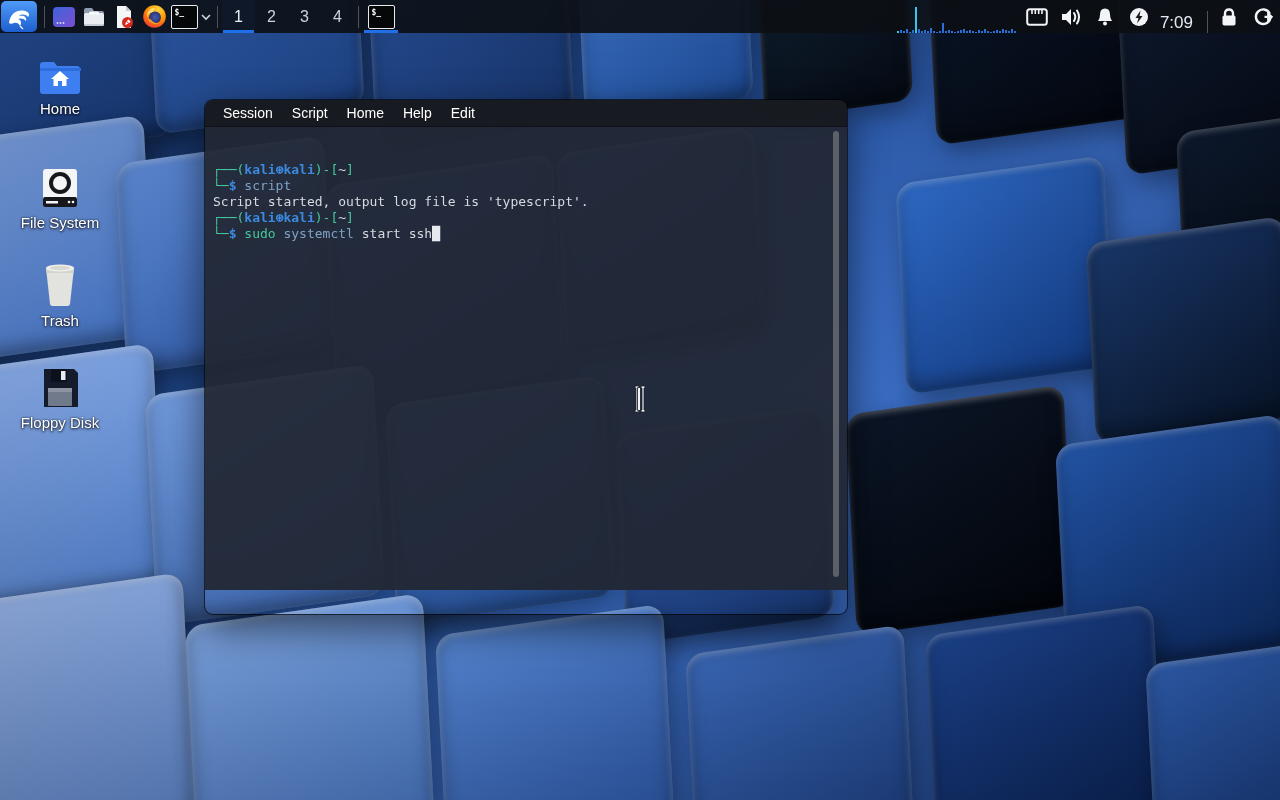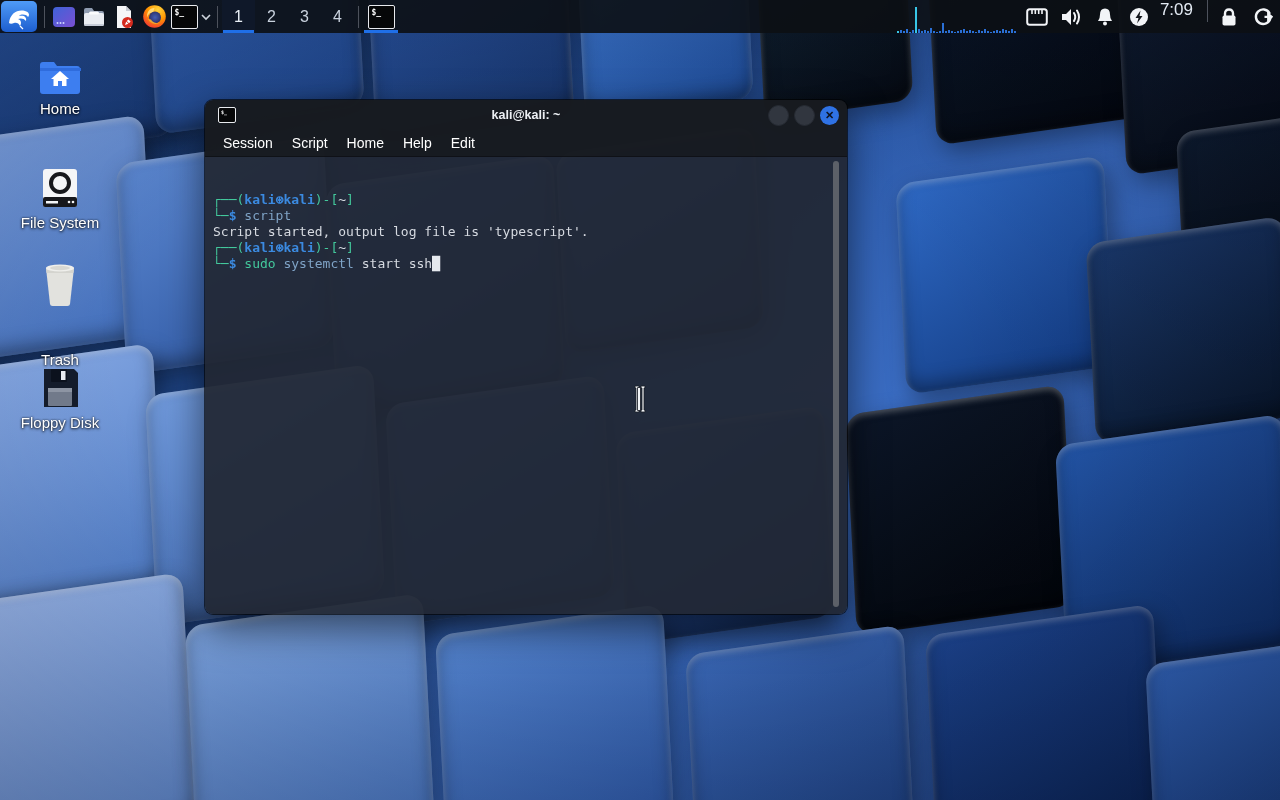--- a/index.html
+++ b/index.html
@@ -26,21 +26,21 @@
     color:#c9d2de;font-size:16px;position:relative;}
   .ws.active{background:rgba(16,26,44,.75);color:#e9eff6;}
   .ws.active::after{content:"";position:absolute;left:1px;right:1px;bottom:0;height:3px;background:#1f6fe8;}
   #taskbtn{width:36px;height:33px;position:relative;display:flex;align-items:center;justify-content:center;flex:none;}
   #taskbtn::after{content:"";position:absolute;left:1px;right:1px;bottom:0;height:3px;background:#1f6fe8;}
   .term-ico{background:#060708;border:1.5px solid #e8eaee;border-radius:2px;
     color:#fff;font-family:"DejaVu Sans Mono",monospace;font-weight:bold;
     display:flex;align-items:flex-start;justify-content:flex-start;}
   #cpu{position:absolute;left:897px;top:0;width:126px;height:33px;display:flex;align-items:flex-end;gap:1px;}
   #cpu .bar{width:2px;flex:none;}
-  #tray{position:absolute;right:0;top:0;height:33px;display:flex;align-items:flex-start;}
+  #tray{position:absolute;right:0;top:0;height:33px;display:flex;align-items:flex-end;}
   .tray-ico{width:34px;height:33px;display:flex;align-items:center;justify-content:center;flex:none;}
   #clock{color:#e2e9f2;font-size:17px;padding:0 10px 0 4px;}
   
   .dicon{position:absolute;left:8px;width:104px;display:flex;flex-direction:column;align-items:center;}
   .dicon .lbl{margin-top:6px;color:#fff;font-size:15px;text-shadow:0 1px 3px rgba(0,0,0,.9),0 0 2px rgba(0,0,0,.7);}
   
   #win{position:absolute;left:205px;top:100px;width:642px;height:514px;border-radius:8px;
     box-shadow:0 14px 38px rgba(0,0,0,.55),0 0 0 1px rgba(0,0,0,.6);overflow:hidden;z-index:40;}
   #titlebar{height:30px;background:rgba(23,26,32,.985);display:flex;align-items:center;position:relative;}
   #title{position:absolute;left:0;right:0;text-align:center;color:#edf0f4;
@@ -286,21 +286,21 @@
     <rect x="1" y="1" width="34" height="38" rx="3" fill="#f4f5f7"></rect>
     <circle cx="18" cy="15" r="9" fill="none" stroke="#17181c" stroke-width="4"></circle>
     <rect x="1" y="29" width="34" height="10" rx="2" fill="#17181c"></rect>
     <rect x="4" y="33" width="12" height="2.5" fill="#f4f5f7"></rect>
     <circle cx="27" cy="34" r="1.3" fill="#f4f5f7"></circle>
       <circle cx="31" cy="34" r="1.3" fill="#f4f5f7"></circle>
   </svg>
   <div class="lbl">File System</div>
 </div>
 
-<div class="dicon" style="top:262px;gap:39px;">
+<div class="dicon" style="top:262px;">
   <svg width="38" height="44" viewBox="0 0 38 44">
     <path d="M5 6 h28 l-4 36 q-.3 2-2.5 2 h-15 q-2.2 0-2.5-2 Z" fill="#e2e2de"></path>
     <path d="M5 6 h28 l-.6 5 H5.6 Z" fill="#d4d4cf"></path>
     <ellipse cx="19" cy="6" rx="14" ry="3.6" fill="#efefec"></ellipse>
     <ellipse cx="19" cy="6" rx="10" ry="2.2" fill="#d8d8d3"></ellipse>
   </svg>
   <div class="lbl">Trash</div>
 </div>
 
 <div class="dicon" style="top:368px;">
@@ -308,29 +308,20 @@
     <path d="M3 1 h30 l4 4 v34 H3 Z" fill="#141c2b"></path>
     <rect x="10" y="1" width="16" height="13" rx="1" fill="#0b111d"></rect>
     <rect x="20" y="3" width="4.5" height="9" fill="#e8ecf2"></rect>
     <rect x="7" y="20" width="24" height="18" rx="1" fill="#717a8a"></rect>
     <rect x="7" y="20" width="24" height="4" fill="#8d95a3"></rect>
   </svg>
   <div class="lbl">Floppy Disk</div>
 </div>
 
 <div id="win">
-  <div id="titlebar">
-    <div class="term-ico" style="width:14px;height:13px;font-size:5px;padding:1px 0 0 2px;margin-left:13px;">$_</div>
-    <div id="title">kali@kali: ~</div>
-    <div style="margin-left:auto;display:flex;align-items:center;margin-right:8px;">
-      <div class="wbtn dim"></div>
-      <div class="wbtn dim"></div>
-      <div class="wbtn close">✕</div>
-    </div>
-  </div>
   <div id="menubar">
     <span class="menu-item">Session</span>
     <span class="menu-item">Script</span>
     <span class="menu-item">Home</span>
     <span class="menu-item">Help</span>
     <span class="menu-item">Edit</span>
   </div>
   <div id="tcontent">
     <div id="tlines"><div><span class="seg-green">┌──(</span><span class="seg-blueb">kali</span><span class="seg-blueb">⊛</span><span class="seg-blueb">kali</span><span class="seg-green">)-[</span><span class="seg-fg">~</span><span class="seg-green">]</span></div><div><span class="seg-green">└─</span><span class="seg-blueb">$</span><span class="seg-fg"> </span><span class="seg-cmd">script</span></div><div><span class="seg-fg">Script started, output log file is 'typescript'.</span></div><div><span class="seg-green">┌──(</span><span class="seg-blueb">kali</span><span class="seg-blueb">⊛</span><span class="seg-blueb">kali</span><span class="seg-green">)-[</span><span class="seg-fg">~</span><span class="seg-green">]</span></div><div><span class="seg-green">└─</span><span class="seg-blueb">$</span><span class="seg-fg"> </span><span class="seg-greenu">sudo</span><span class="seg-fg"> </span><span class="seg-cmd">systemctl</span><span class="seg-fg"> start ssh</span><span class="seg-cursor">█</span></div></div>
     <div id="scrollbar"></div>

